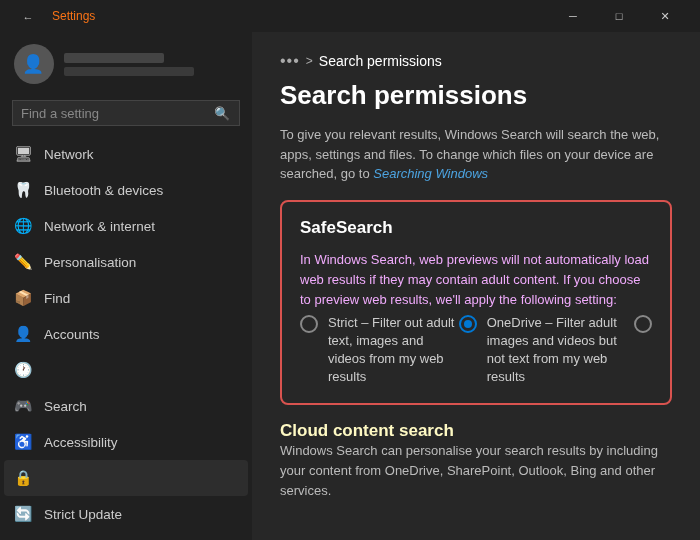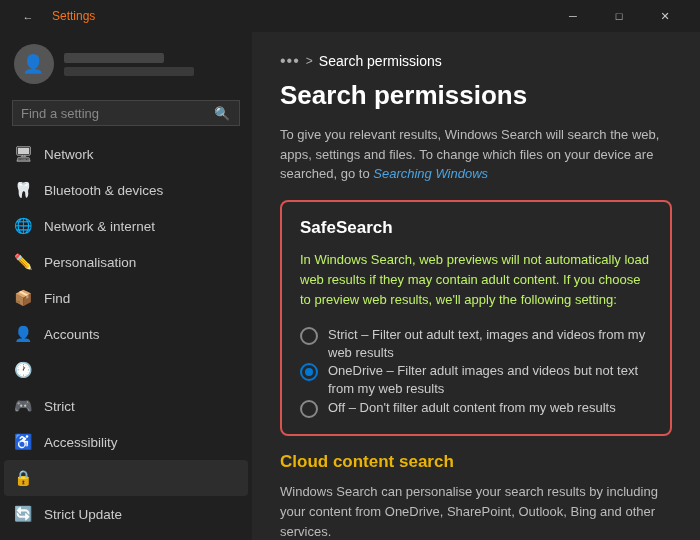--- a/index.html
+++ b/index.html
@@ -202,27 +202,27 @@
       margin: 16px 0 16px 0;
     }
     .section-title {
       font-size: 17px;
       font-weight: 600;
       color: #fff;
       margin-bottom: 12px;
     }
     .section-desc {
       font-size: 13px;
-      color: #bef264;
+      color: #f0abfc;
       line-height: 1.55;
-      margin-bottom: 16px;
+      margin-bottom: 4px;
     }
     .radio-group {
       display: flex;
-      flex-direction: column;
+      flex-direction: row;
     }
     .radio-item {
       display: flex;
       align-items: flex-start;
       gap: 10px;
       font-size: 13px;
       color: #ccc;
       cursor: pointer;
     }
     .radio-circle {
@@ -247,22 +247,21 @@
       height: 8px;
       border-radius: 50%;
       background: #0078d4;
     }
     .radio-label { line-height: 1.4; }
 
     
     .cloud-title {
       font-size: 17px;
       font-weight: 600;
-      color: #eab308;
-      margin-bottom: 10px;
+      color: #fef9c3;
     }
     .cloud-desc {
       font-size: 13px;
       color: #bbb;
       line-height: 1.55;
       margin-bottom: 14px;
     }
   </style>
 </head>
 <body>
@@ -319,21 +318,21 @@
       </div>
       <div class="sidebar-item">
         <span class="sidebar-item-icon">👤</span>
         <span>Accounts</span>
       </div>
       <div class="sidebar-item">
         <span class="sidebar-item-icon">🕐</span>
       </div>
       <div class="sidebar-item">
         <span class="sidebar-item-icon">🎮</span>
-        <span>Strict</span>
+        <span>Search</span>
       </div>
       <div class="sidebar-item">
         <span class="sidebar-item-icon">♿</span>
         <span>Accessibility</span>
       </div>
       <div class="sidebar-item active">
         <span class="sidebar-item-icon">🔒</span>
       </div>
       <div class="sidebar-item">
         <span class="sidebar-item-icon">🔄</span>
@@ -367,21 +366,20 @@
           <span class="radio-label">Strict – Filter out adult text, images and videos from my web results</span>
         </label>
 
         <label class="radio-item">
           <div class="radio-circle selected"></div>
           <span class="radio-label">OneDrive – Filter adult images and videos but not text from my web results</span>
         </label>
 
         <label class="radio-item">
           <div class="radio-circle"></div>
-          <span class="radio-label">Off – Don't filter adult content from my web results</span>
         </label>
 
       </div>
     </div>
 
     <div class="cloud-title">Cloud content search</div>
     <p class="cloud-desc">Windows Search can personalise your search results by including your content from OneDrive, SharePoint, Outlook, Bing and other services.</p>
 
   </div>
 </div>

